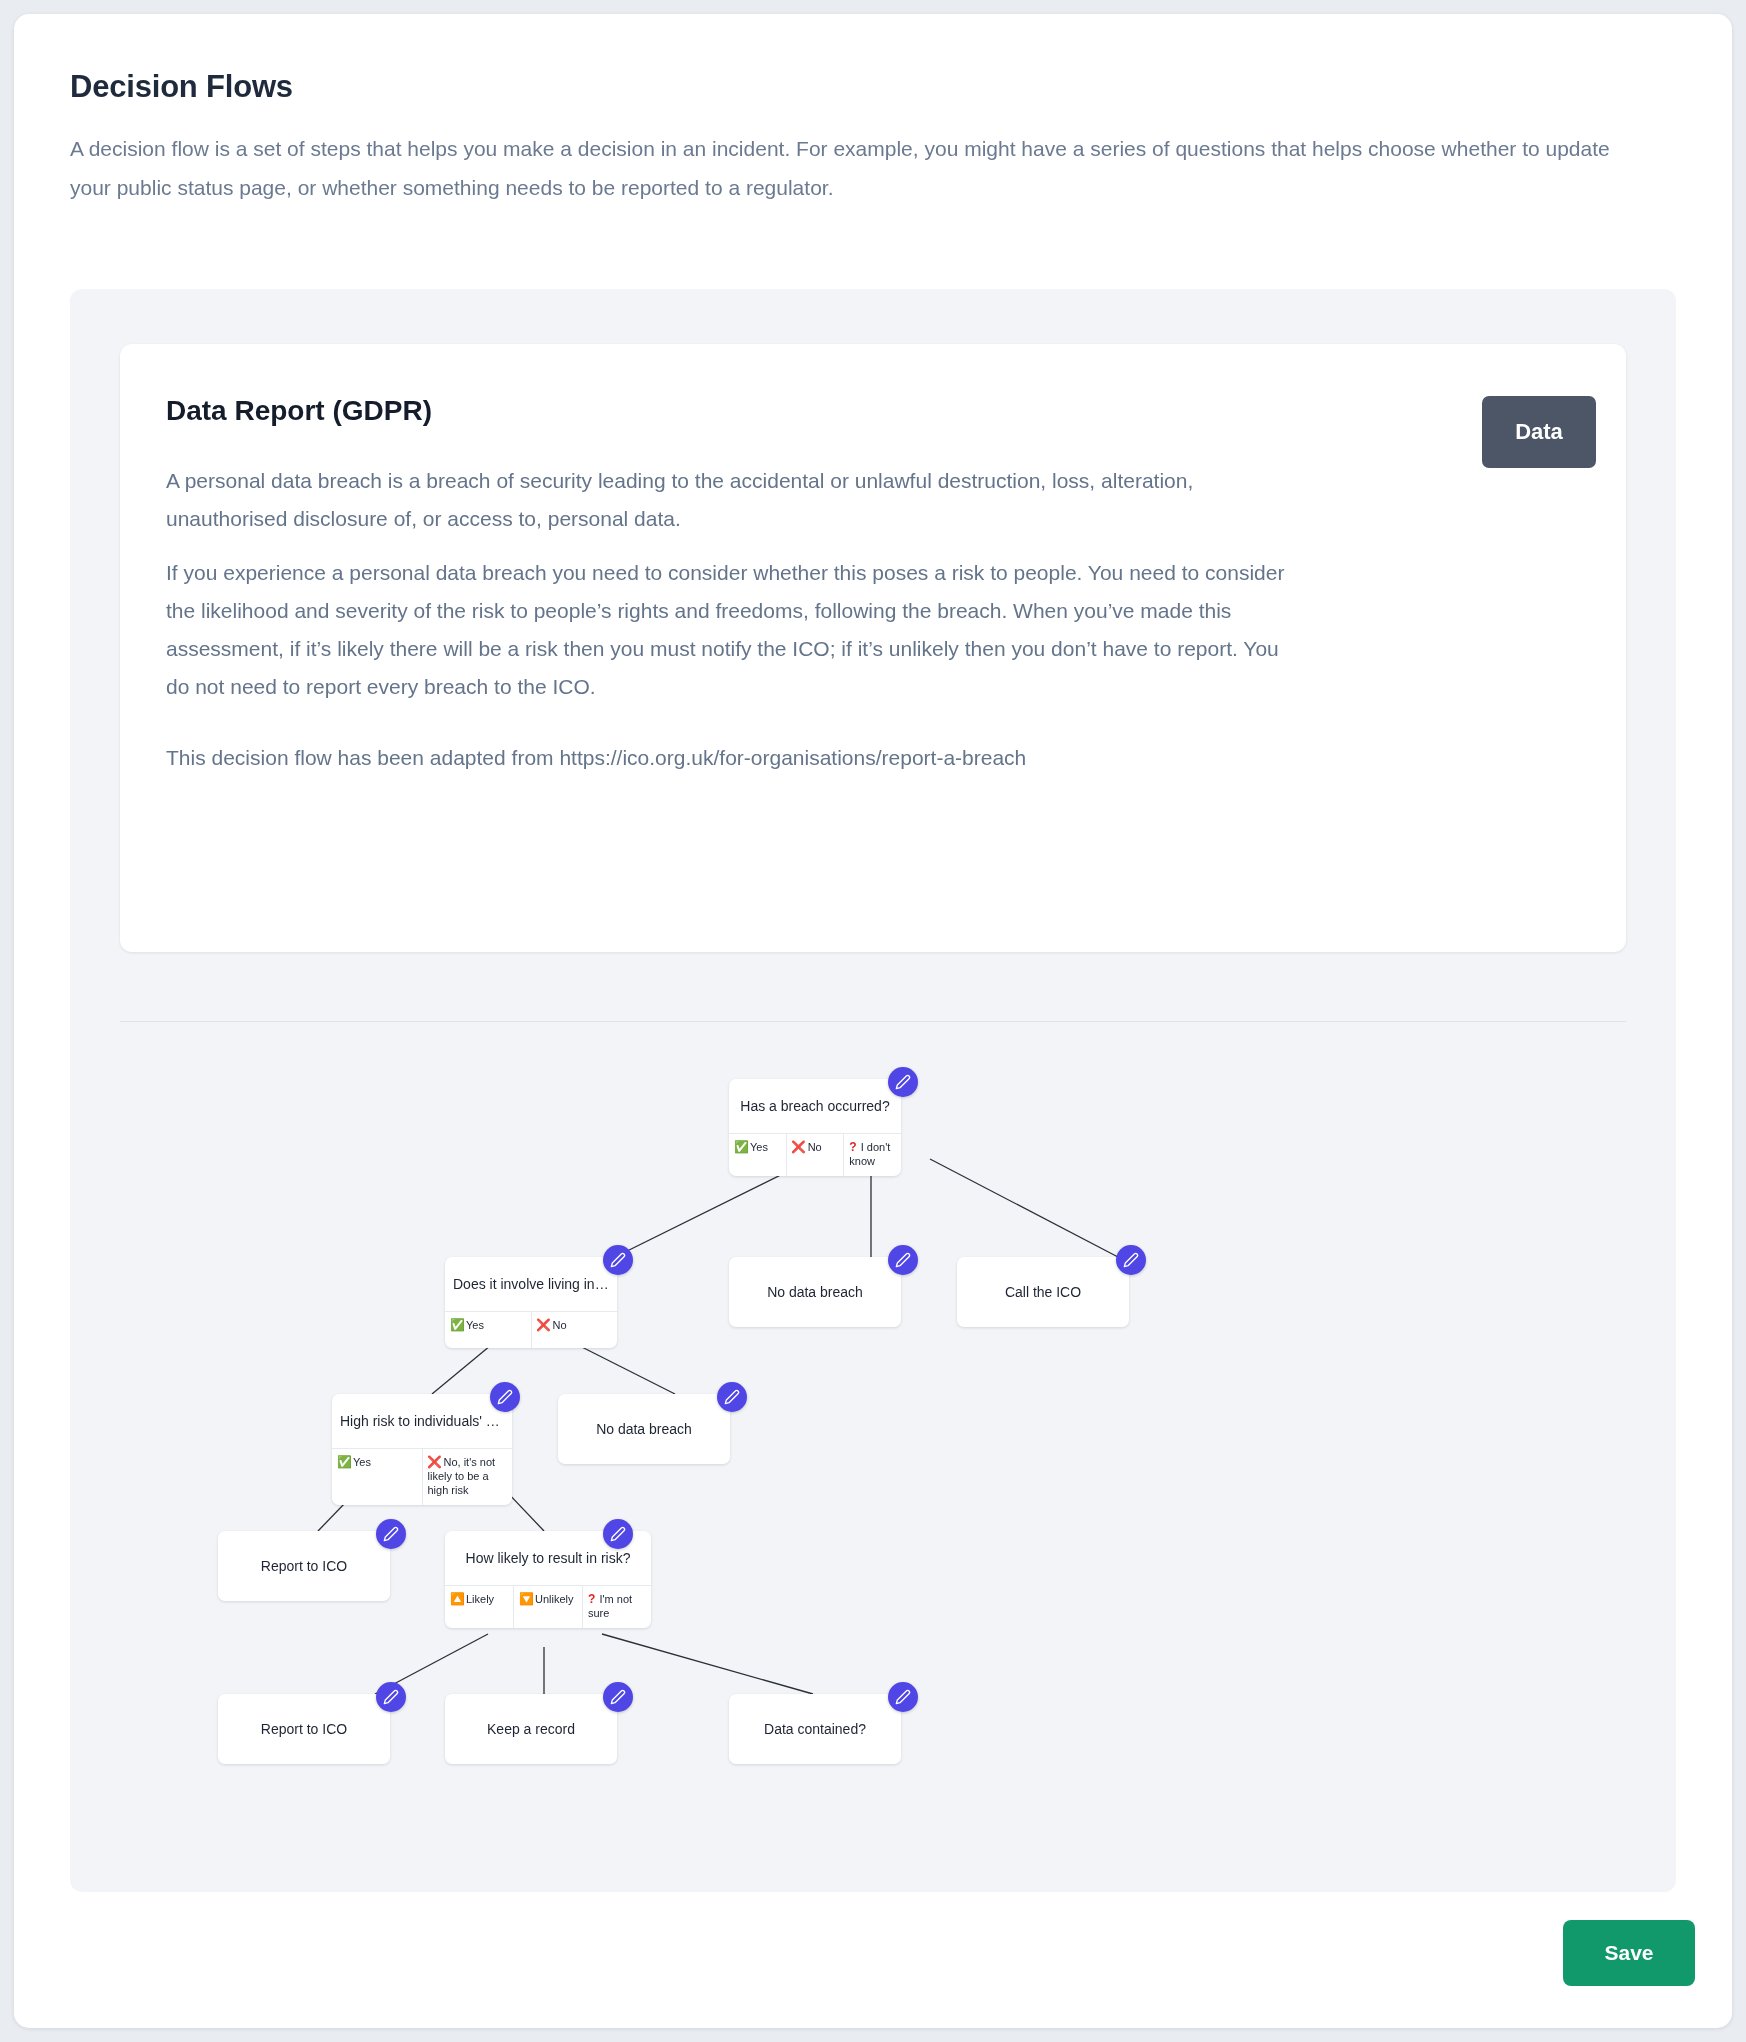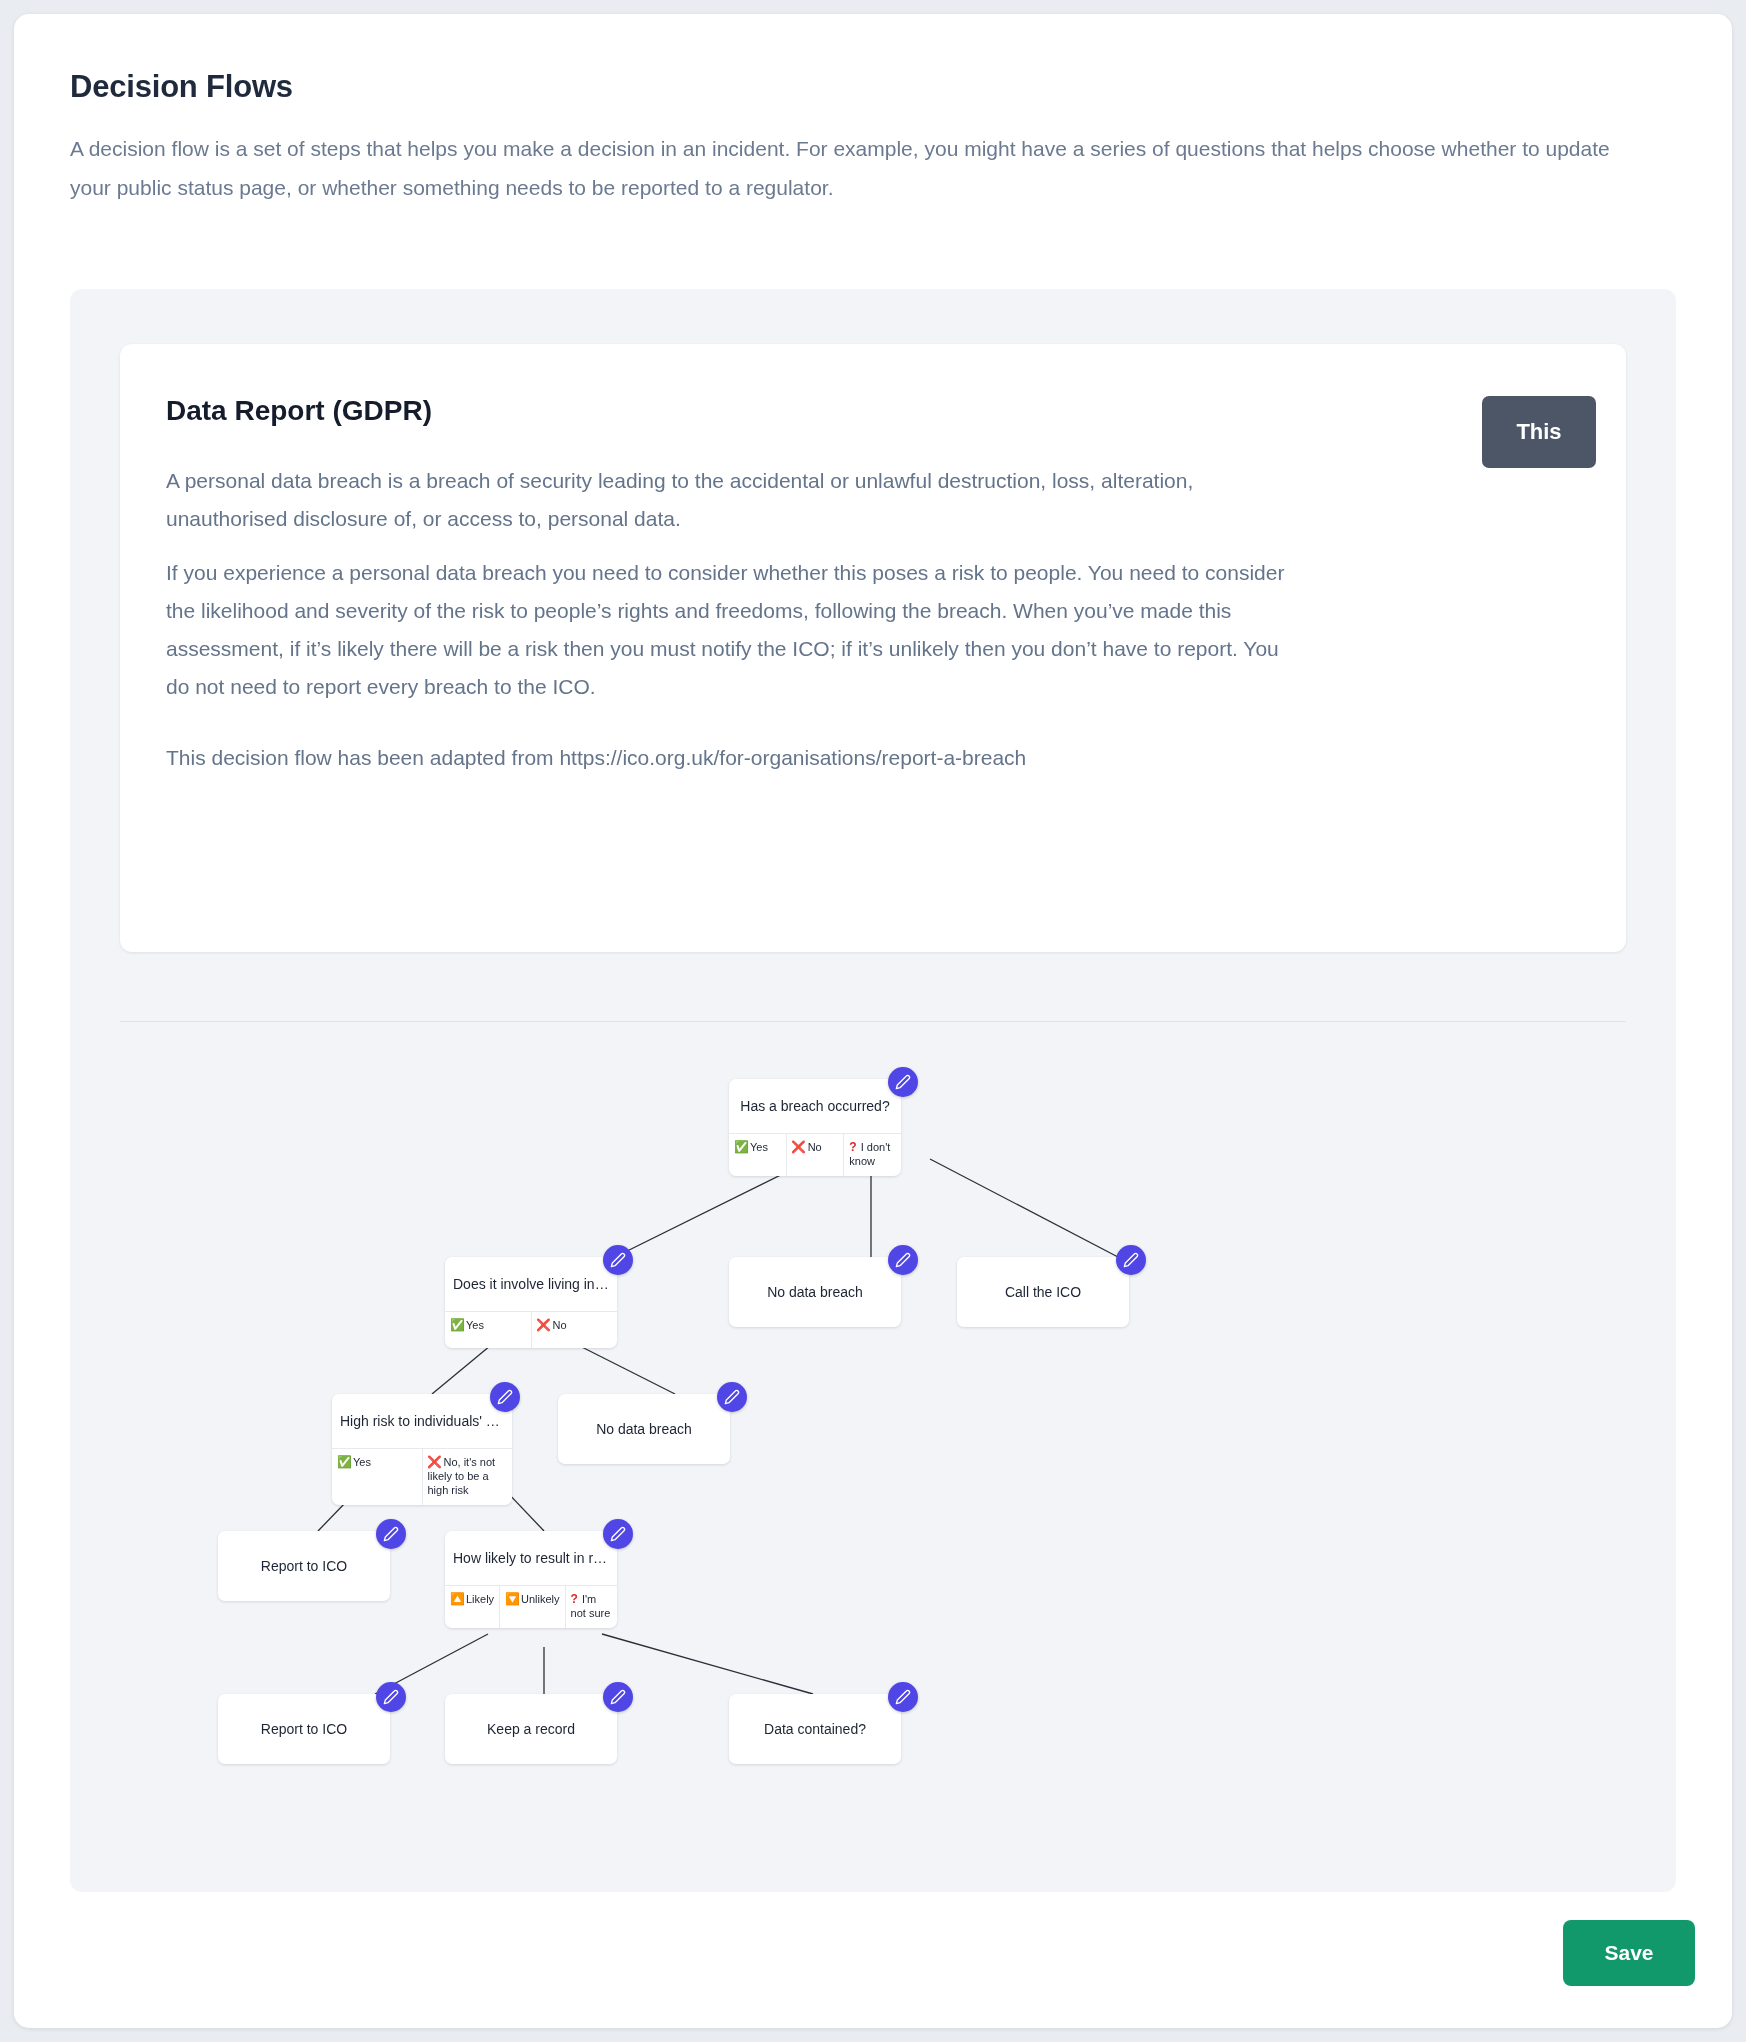--- a/index.html
+++ b/index.html
@@ -167,21 +167,21 @@
 
 <div class="page">
 
   <h1 class="hdr-title">Decision Flows</h1>
   <p class="hdr-desc">A decision flow is a set of steps that helps you make a decision in an incident. For example, you might have a series of questions that helps choose whether to update your public status page, or whether something needs to be reported to a regulator.</p>
 
   <div class="panel"></div>
 
   <div class="info-card">
     <div class="info-title">Data Report (GDPR)</div>
-    <button class="edit-btn">This</button>
+    <button class="edit-btn">Data</button>
     <p class="info-p p1">A personal data breach is a breach of security leading to the accidental or unlawful destruction, loss, alteration, unauthorised disclosure of, or access to, personal data.</p>
     <p class="info-p p2">If you experience a personal data breach you need to consider whether this poses a risk to people. You need to consider the likelihood and severity of the risk to people’s rights and freedoms, following the breach. When you’ve made this assessment, if it’s likely there will be a risk then you must notify the ICO; if it’s unlikely then you don’t have to report. You do not need to report every breach to the ICO.</p>
     <p class="info-p p3">This decision flow has been adapted from https://ico.org.uk/for-organisations/report-a-breach</p>
   </div>
 
   <div class="divider"></div>
 
   <div class="tree">
     <svg class="lines" viewBox="0 0 1606 830" preserveAspectRatio="none">
       <g stroke="#2b2f38" stroke-width="1.3" fill="none">
@@ -271,21 +271,21 @@
 
     <div class="node" style="left:148px; top:502px; width:172px;">
       <div class="node-title" style="padding:27px 8px 26px;">Report to ICO</div>
     </div>
     <div class="pencil" style="left:306px; top:490px;">
       <svg width="16" height="16" viewBox="0 0 24 24" fill="none" stroke="#ffffff" stroke-width="2" stroke-linecap="round" stroke-linejoin="round">
           <path d="M17 3a2.8 2.8 0 1 1 4 4L7.5 20.5 2 22l1.5-5.5L17 3z"></path>
         </svg>
     </div>
 
-    <div class="node" style="left:375px; top:502px; width:172px;">
+    <div class="node" style="left:375px; top:502px; width:206px;">
       <div class="node-title">How likely to result in risk?</div>
       <div class="answers">
         <div class="answer"><span class="ico">🔼</span><span>Likely</span></div>
         <div class="answer"><span class="ico">🔽</span><span>Unlikely</span></div>
         <div class="answer"><span class="ico q">?</span> <span>I'm not sure</span></div>
       </div>
     </div>
     <div class="pencil" style="left:533px; top:490px;">
       <svg width="16" height="16" viewBox="0 0 24 24" fill="none" stroke="#ffffff" stroke-width="2" stroke-linecap="round" stroke-linejoin="round">
           <path d="M17 3a2.8 2.8 0 1 1 4 4L7.5 20.5 2 22l1.5-5.5L17 3z"></path>

